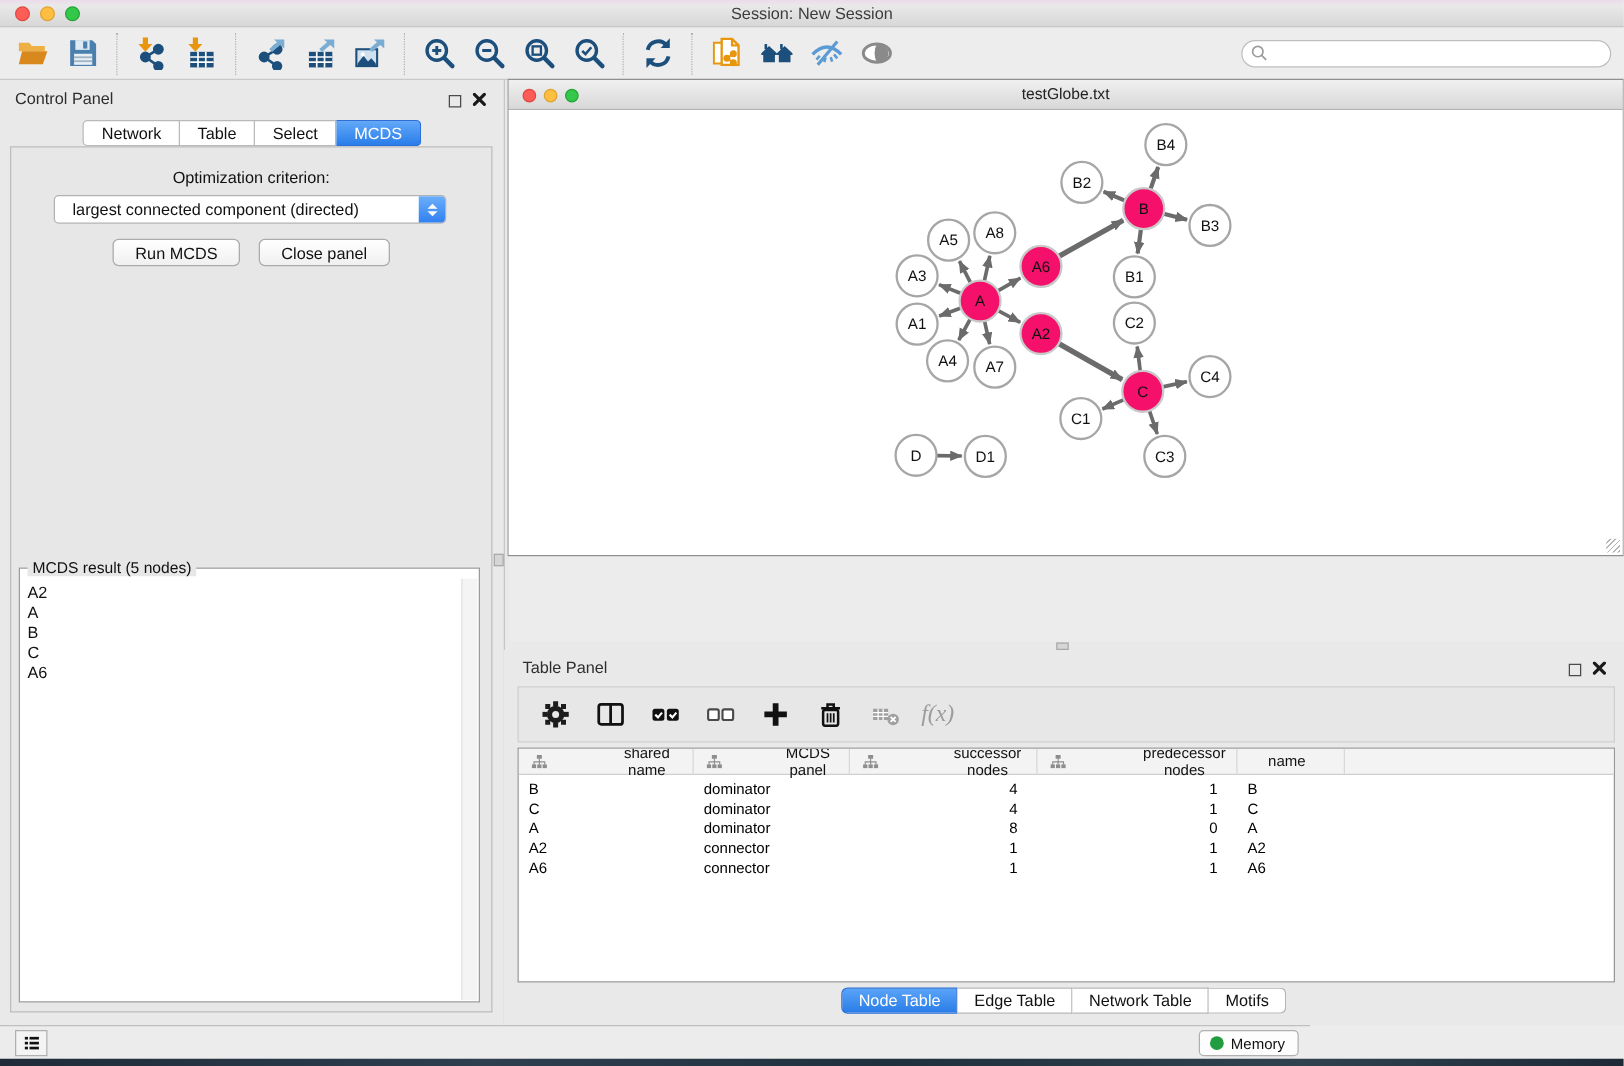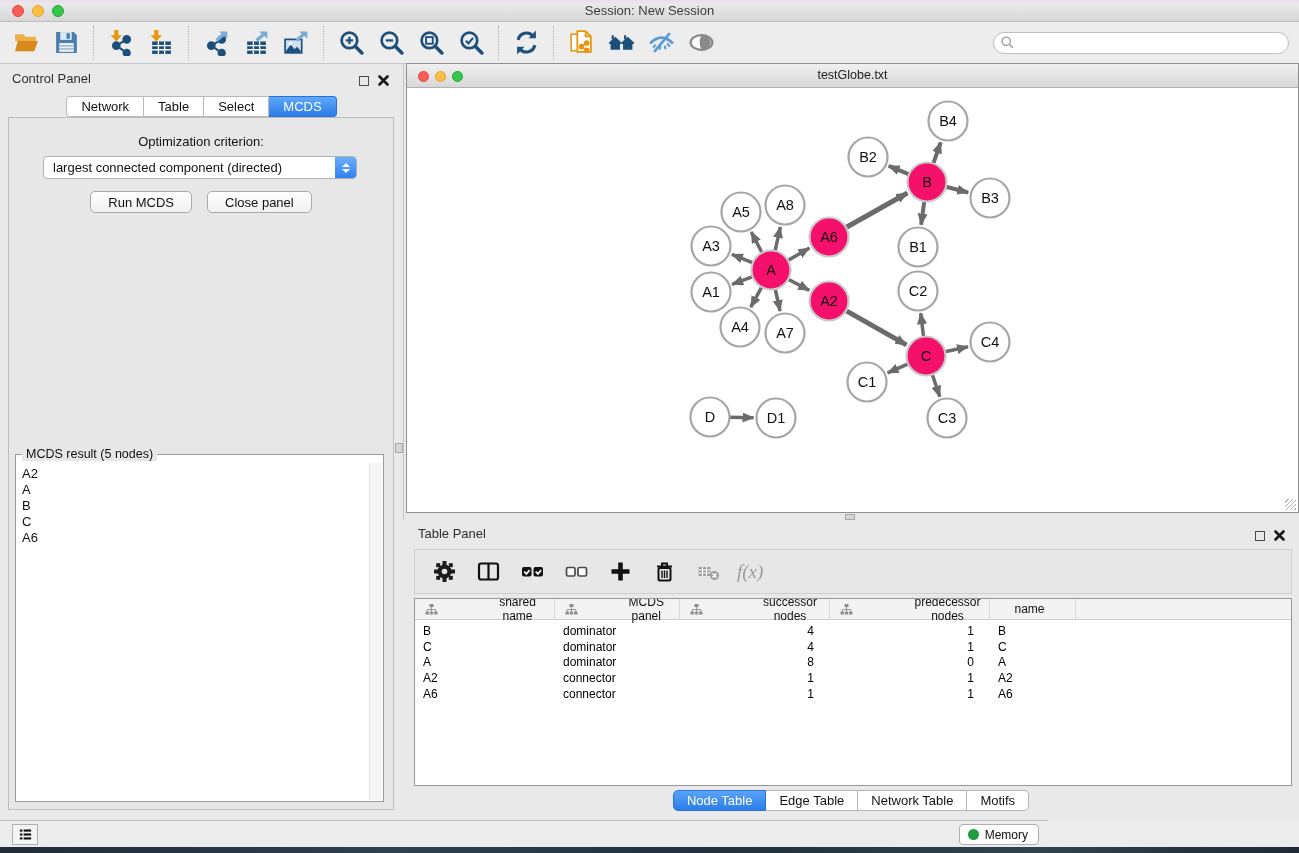--- a/index.html
+++ b/index.html
@@ -44,21 +44,21 @@
     border:1px solid #b9b9b9; border-left:none; display:flex; align-items:center; }
   .cp-tab:first-child { border-left:1px solid #b9b9b9; border-radius:4px 0 0 4px; }
   .cp-tab:last-child { border-radius:0 4px 4px 0; }
   .cp-tab.active { background:linear-gradient(#61a8f9, #2a7de9); color:#fff; border-color:#2a70d8;text-align:center; }
 
   .cp-content { position:absolute; left:8px; top:53px; width:386px; height:693px;
     background:#e7e7e7; border:1px solid #bdbdbd; }
   .opt-label { position:absolute; left:0; right:0; top:16px; text-align:center; font-size:13px; color:#111; }
   .criterion { position:absolute; left:34px; top:38px; width:314px; height:23px; background:#fff;
     border:1px solid #b2b2b2; border-radius:4px; display:flex; align-items:center; overflow:hidden; }
-  .criterion .val { flex:1; font-size:13px; color:#111; padding-left:9px; white-space:nowrap; }
+  .criterion .val { flex:1; font-size:13px; color:#111; padding-left:14px; white-space:nowrap; }
   .criterion .spin { width:21px; height:23px; background:linear-gradient(#6db1fb,#2e7ef0);
     border-radius:0 3px 3px 0; display:flex; flex-direction:column; align-items:center; justify-content:center; gap:2px; }
   .criterion .spin i { width:0; height:0; border-left:4px solid transparent; border-right:4px solid transparent; }
   .criterion .spin i.up { border-bottom:4px solid #fff; }
   .criterion .spin i.down { border-top:4px solid #fff; }
   .cp-buttons { position:absolute; left:0; right:0; top:73px; display:flex; justify-content:center; gap:15px; }
   .mac-btn { height:22px; padding:0 17px; background:linear-gradient(#ffffff,#f0f0f0); border:1px solid #ababab;
     border-radius:5px; font-size:13px; color:#111; display:flex; align-items:center; }
 
   .result-box { position:absolute; left:6px; top:336px; width:369px; height:348px;
@@ -69,21 +69,21 @@
   .result-list div { line-height:16px; }
   .result-scroll { position:absolute; top:8px; right:1px; width:13px; bottom:1px; background:#f4f4f4; border-left:1px solid #e2e2e2; }
 
   
   .v-divider { left:403px; top:64px; width:4px; height:756px; background:#e9e9e9; border-left:1px solid #c6c6c6; }
   .v-handle { left:395px; top:443px; width:8px; height:10px; background:#d6d6d6; border:1px solid #a8a8a8; }
   .h-divider { left:407px; top:513px; width:892px; height:7px; background:#e9e9e9; }
   .h-handle { left:845px; top:514px; width:10px; height:6px; background:#d6d6d6; border:1px solid #a8a8a8; }
 
   
-  .net-window { left:406px; top:63px; width:893px; height:450px; border:1px solid #8f8f8f; background:#fff; }
+  .net-window { left:406px; top:63px; width:893px; height:382px; border:1px solid #8f8f8f; background:#fff; }
   .net-titlebar { position:absolute; left:0; top:0; right:0; height:24px;
     background:linear-gradient(#f0f0f0,#d8d8d8); border-bottom:1px solid #b2b2b2; }
   .net-titlebar .title { position:absolute; left:0; right:0; top:4px; text-align:center; font-size:12.5px; color:#222; }
   .net-canvas { position:absolute; left:0; top:24px; right:0; bottom:0; background:#fff; }
   .net-canvas svg { width:100%; height:100%; }
   .grip { position:absolute; right:2px; bottom:2px; width:11px; height:11px;
     background:repeating-linear-gradient(135deg, transparent 0 2px, #b5b5b5 2px 3px); }
 
   
   .table-panel { left:403px; top:520px; width:896px; height:300px; background:#e9e9e9; }

